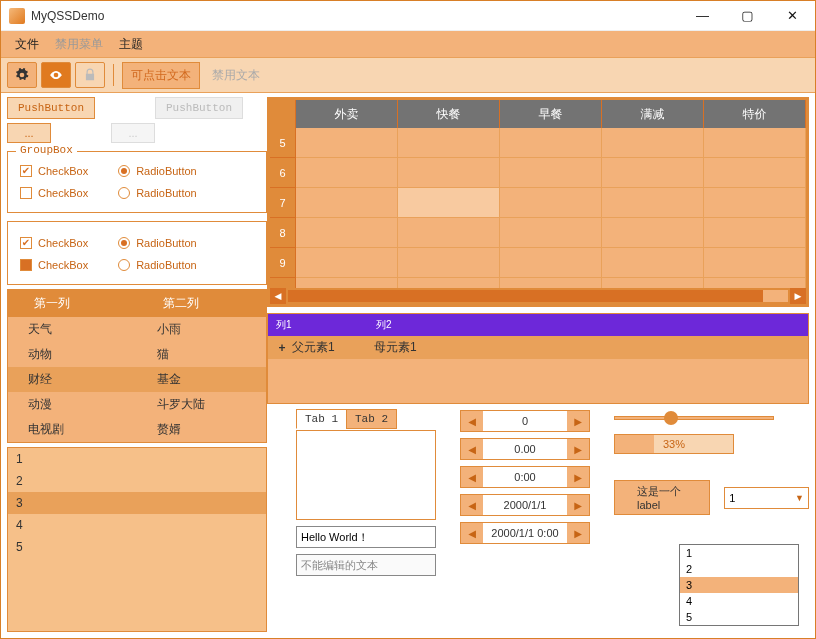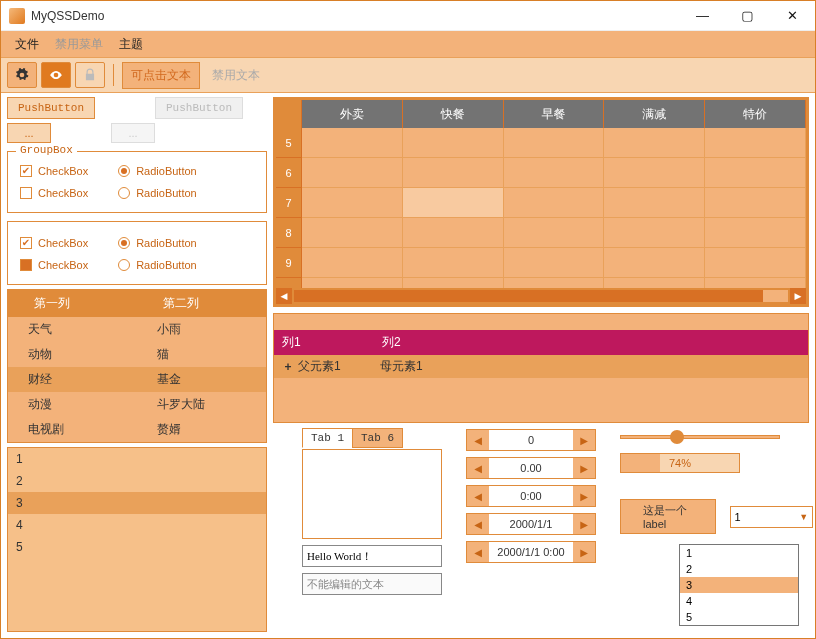--- a/index.html
+++ b/index.html
@@ -12,21 +12,21 @@
   .menubar { height:26px; background:#f3b27a; display:flex; align-items:center; padding:0 6px; font-size:12px; gap:0;}
   .menuitem { padding:20px 8px; color:#222;}
   .menuitem.disabled{ color:#999;}
   .toolbar { height:36px; background:#f8d6b2; border-top:1px solid #e9a15a;border-bottom:1px solid #e9a15a; display:flex; align-items:center; padding:0 6px; gap:4px;}
   .tbtn { width:30px; height:26px; border:1px solid #e08b3a; background:#f3b27a; display:flex; align-items:center; justify-content:center; border-radius:2px;}
   .tbtn.active{background:#e07a1f;}
   .tbtn svg{width:14px;height:14px;}
   .toolbar .sep{width:1px;height:22px;background:#e08b3a;margin:0 4px;}
   .tooltxt { font-size:12px; color:#d2691e; padding:4px 8px;}
   .tooltxt.disabled{color:#aaa;}
-  .content { flex:1; display:flex; padding:4px 6px 6px 6px; gap:6px; background:#fff; overflow:hidden;border-radius:12px;}
+  .content { flex:1; display:flex; padding:4px 6px 6px 6px; background:#fff; overflow:hidden;border-radius:12px;}
   .left { width:260px; display:flex; flex-direction:column; gap:4px;}
   .right { flex:1; display:flex; flex-direction:column; gap:6px; min-width:0;}
   .pbtn { font-family:"Courier New",monospace; font-size:11px; padding:4px 10px; border:1px solid #e08b3a; background:#f8d6b2; color:#c76515;}
   .pbtn.dis{color:#bbb;background:#f0f0f0;border-color:#ddd;}
   .row{display:flex;gap:60px;align-items:center;}
   .smallbtn{width:44px;height:20px;border:1px solid #e08b3a;background:#f8d6b2;color:#c76515;font-size:11px;display:flex;align-items:center;justify-content:center;}
   .smallbtn.dis{color:#ccc;background:#f5f5f5;border-color:#ddd;}
   .groupbox{border:1px solid #e08b3a;padding:8px 8px 8px 8px;margin-top:4px;position:relative;}
   .groupbox .gtitle{position:absolute;top:-8px;left:8px;background:#fff;font-size:11px;color:#c76515;padding:0 4px;font-family:"Courier New";}
   .grow{display:flex;gap:30px;padding:5px 4px;font-size:11px;font-family:"Courier New";color:#c76515;align-items:center;}
@@ -53,21 +53,21 @@
   .bigtable .body{flex:1;overflow:hidden;}
   .bigtable .brow{display:flex;height:30px;}
   .bigtable .rowh{width:26px;background:#e08b3a;color:#fff;font-size:11px;display:flex;align-items:center;justify-content:center;border-bottom:1px solid #d87024;border-right:1px solid #d87024;}
   .bigtable .bc{flex:1;border-right:1px solid #e9a15a;border-bottom:1px solid #e9a15a;background:#f3b27a;}
   .bigtable .bc.sel{background:#f8caa0;}
   .bigtable .scrh{height:16px;background:#e08b3a;display:flex;align-items:center;}
   .bigtable .scrh .arrow{width:16px;height:16px;background:#d87024;color:#fff;font-size:9px;display:flex;align-items:center;justify-content:center;}
   .bigtable .scrh .track{flex:1;background:#f3b27a;height:12px;margin:0 2px;position:relative;}
   .bigtable .scrh .thumb{position:absolute;left:0;top:0;height:12px;width:95%;background:#d87024;}
   .tree{border:1px solid #e08b3a;background:#f3b27a;}
-  .tree .thdr{display:flex;background:#be185d;color:#fff;font-size:12px;margin-top:16px;}
+  .tree .thdr{display:flex;background:#6d28d9;color:#fff;font-size:10px;}
   .tree .thdr .th{width:100px;padding:4px 8px;}
   .tree .trow{display:flex;font-size:12px;color:#333;padding:3px 8px;align-items:center;}
   .tree .trow.sel{background:#e9a15a;}
   .tree .exp{width:12px;display:inline-block;font-weight:bold;text-align:center;}
   .tabs{border:1px solid #e08b3a;width:140px;height:90px;position:relative;background:#fff;}
   .tabbar{display:flex;position:relative;top:-1px;}
   .tab{font-size:11px;font-family:"Courier New";padding:3px 8px;border:1px solid #e08b3a;background:#f3b27a;color:#333;margin-right:-1px;}
   .tab.active{background:#fff;border-bottom:1px solid #fff;}
   .spin{display:flex;width:130px;height:22px;border:1px solid #e08b3a;}
   .spin .arrow{width:22px;background:#f3b27a;color:#c76515;display:flex;align-items:center;justify-content:center;font-size:10px;}
@@ -78,21 +78,21 @@
   .slider .thumb{position:absolute;left:50px;top:1px;width:14px;height:14px;background:#e08b3a;border-radius:50%;}
   .progress{width:120px;height:20px;border:1px solid #e08b3a;background:#f8d6b2;position:relative;display:flex;align-items:center;justify-content:center;font-size:11px;color:#c76515;}
   .progress .fill{position:absolute;left:0;top:0;height:100%;background:#f3b27a;width:33%;}
   .progress span{position:relative;}
   .lbl{background:#f3b27a;border:1px solid #e08b3a;font-size:11px;padding:3px 22px;color:#333;}
   .combo{width:110px;height:22px;border:1px solid #e08b3a;background:#fff;display:flex;align-items:center;padding:0 4px;font-size:11px;position:relative;}
   .combo .arr{margin-left:auto;color:#c76515;font-size:9px;}
   .dropdown{position:absolute;right:16px;bottom:12px;width:120px;border:1px solid #767676;background:#fff;font-size:11px;z-index:10;}
   .dropdown .di{padding:2px 6px;}
   .dropdown .di.hov{background:#f3b27a;}
-  .txtinput{width:140px;height:22px;border:1px solid #888;font-size:11px;padding:2px 4px;font-family:Liberation Serif, serif;}
+  .txtinput{width:140px;height:22px;border:1px solid #888;font-size:11px;padding:2px 4px;font-family:Liberation Sans, sans-serif;}
   .txtinput.dis{color:#888;background:#fafafa;}
   .lblrow{display:flex;gap:14px;align-items:center;}
 </style>
 </head>
 <body>
 
 <div class="window">
 
   <div class="titlebar">
     <div class="icon"></div>
@@ -307,21 +307,21 @@
             </div>
           </div>
         <div style="height:44px"></div>
       </div>
 
       <div style="display:flex;gap:24px;">
         <div style="display:flex;flex-direction:column;gap:6px;padding-left:29px;">
           <div>
             <div class="tabbar">
               <div class="tab active">Tab 1</div>
-              <div class="tab">Tab 6</div>
+              <div class="tab">Tab 2</div>
             </div>
             <div class="tabs"></div>
           </div>
           <input class="txtinput" value="Hello World！" style="">
           <input class="txtinput dis" readonly="" value="不能编辑的文本" style="">
         </div>
 
         <div style="display:flex;flex-direction:column;gap:6px;">
           <div class="spin">
               <div class="arrow">◀</div>
@@ -350,21 +350,21 @@
             </div>
         </div>
 
         <div class="rightcol">
           <div class="slider">
               <div class="track"></div>
               <div class="thumb"></div>
             </div>
           <div class="progress">
               <div class="fill"></div>
-              <span>74%</span>
+              <span>33%</span>
             </div>
           <div style="height:10px"></div>
           <div class="lblrow">
             <div class="lbl">这是一个label</div>
             <div class="combo">
                 <span>1</span>
                 <span class="arr">▼</span>
               </div>
           </div>
         </div>

